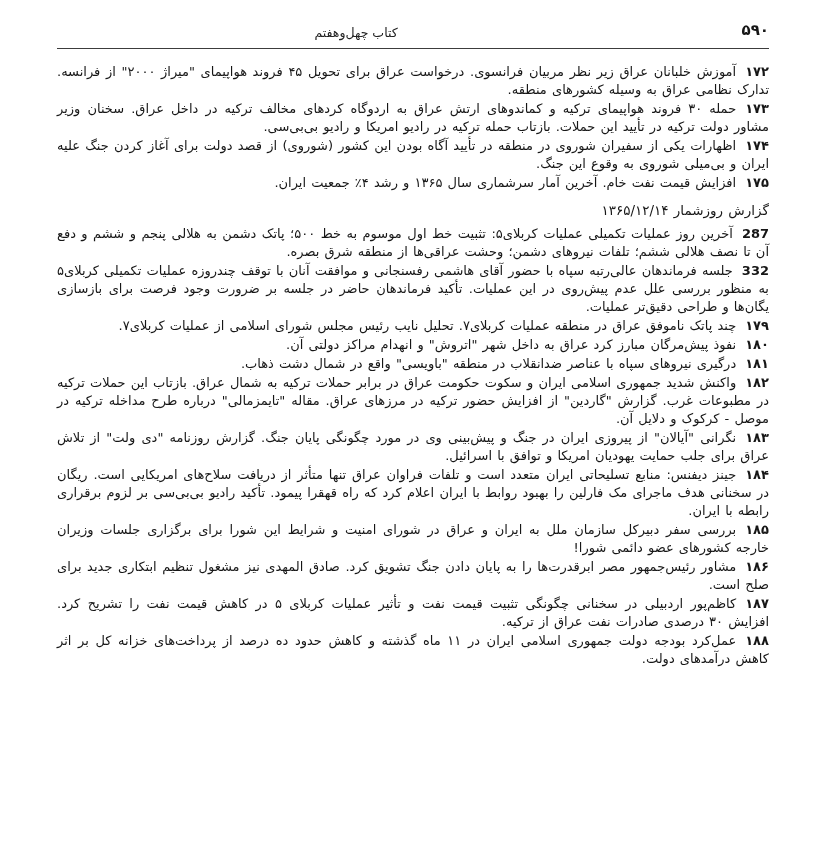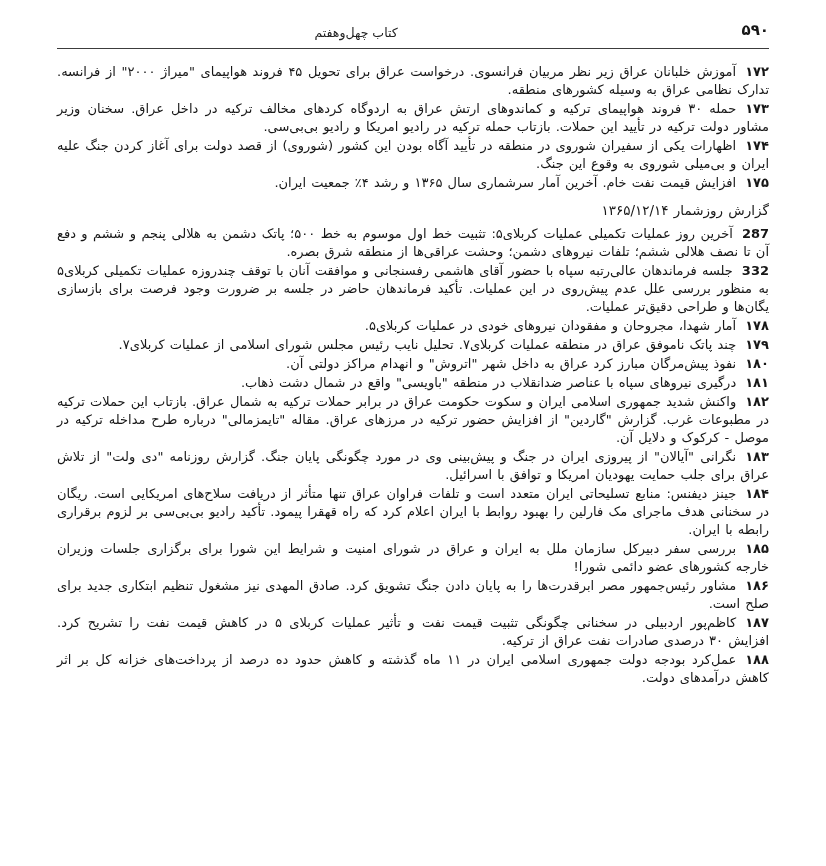--- a/index.html
+++ b/index.html
@@ -92,23 +92,20 @@
       </p>
 
       <p class="block">
         <span class="entry-num">287</span><span class="entry-text">آخرین روز عملیات تکمیلی عملیات کربلای۵: تثبیت خط اول موسوم به خط ۵۰۰؛ پاتک دشمن به هلالی پنجم و ششم و دفع آن تا نصف هلالی ششم؛ تلفات نیروهای دشمن؛ وحشت عراقی‌ها از منطقه شرق بصره.</span>
       </p>
 
       <p class="block">
         <span class="entry-num">332</span><span class="entry-text">جلسه فرماندهان عالی‌رتبه سپاه با حضور آقای هاشمی رفسنجانی و موافقت آنان با توقف چندروزه عملیات تکمیلی کربلای۵ به منظور بررسی علل عدم پیش‌روی در این عملیات. تأکید فرماندهان حاضر در جلسه بر ضرورت وجود فرصت برای بازسازی یگان‌ها و طراحی دقیق‌تر عملیات.</span>
       </p>
 
-      <p class="block">
-        <span class="entry-num">۱۷۸</span><span class="entry-text">آمار شهدا، مجروحان و مفقودان نیروهای خودی در عملیات کربلای۵.</span>
-      </p>
 
       <p class="block">
         <span class="entry-num">۱۷۹</span><span class="entry-text">چند پاتک ناموفق عراق در منطقه عملیات کربلای۷. تحلیل نایب رئیس مجلس شورای اسلامی از عملیات کربلای۷.</span>
       </p>
 
       <p class="block">
         <span class="entry-num">۱۸۰</span><span class="entry-text">نفوذ پیش‌مرگان مبارز کرد عراق به داخل شهر "اتروش" و انهدام مراکز دولتی آن.</span>
       </p>
 
       <p class="block">

